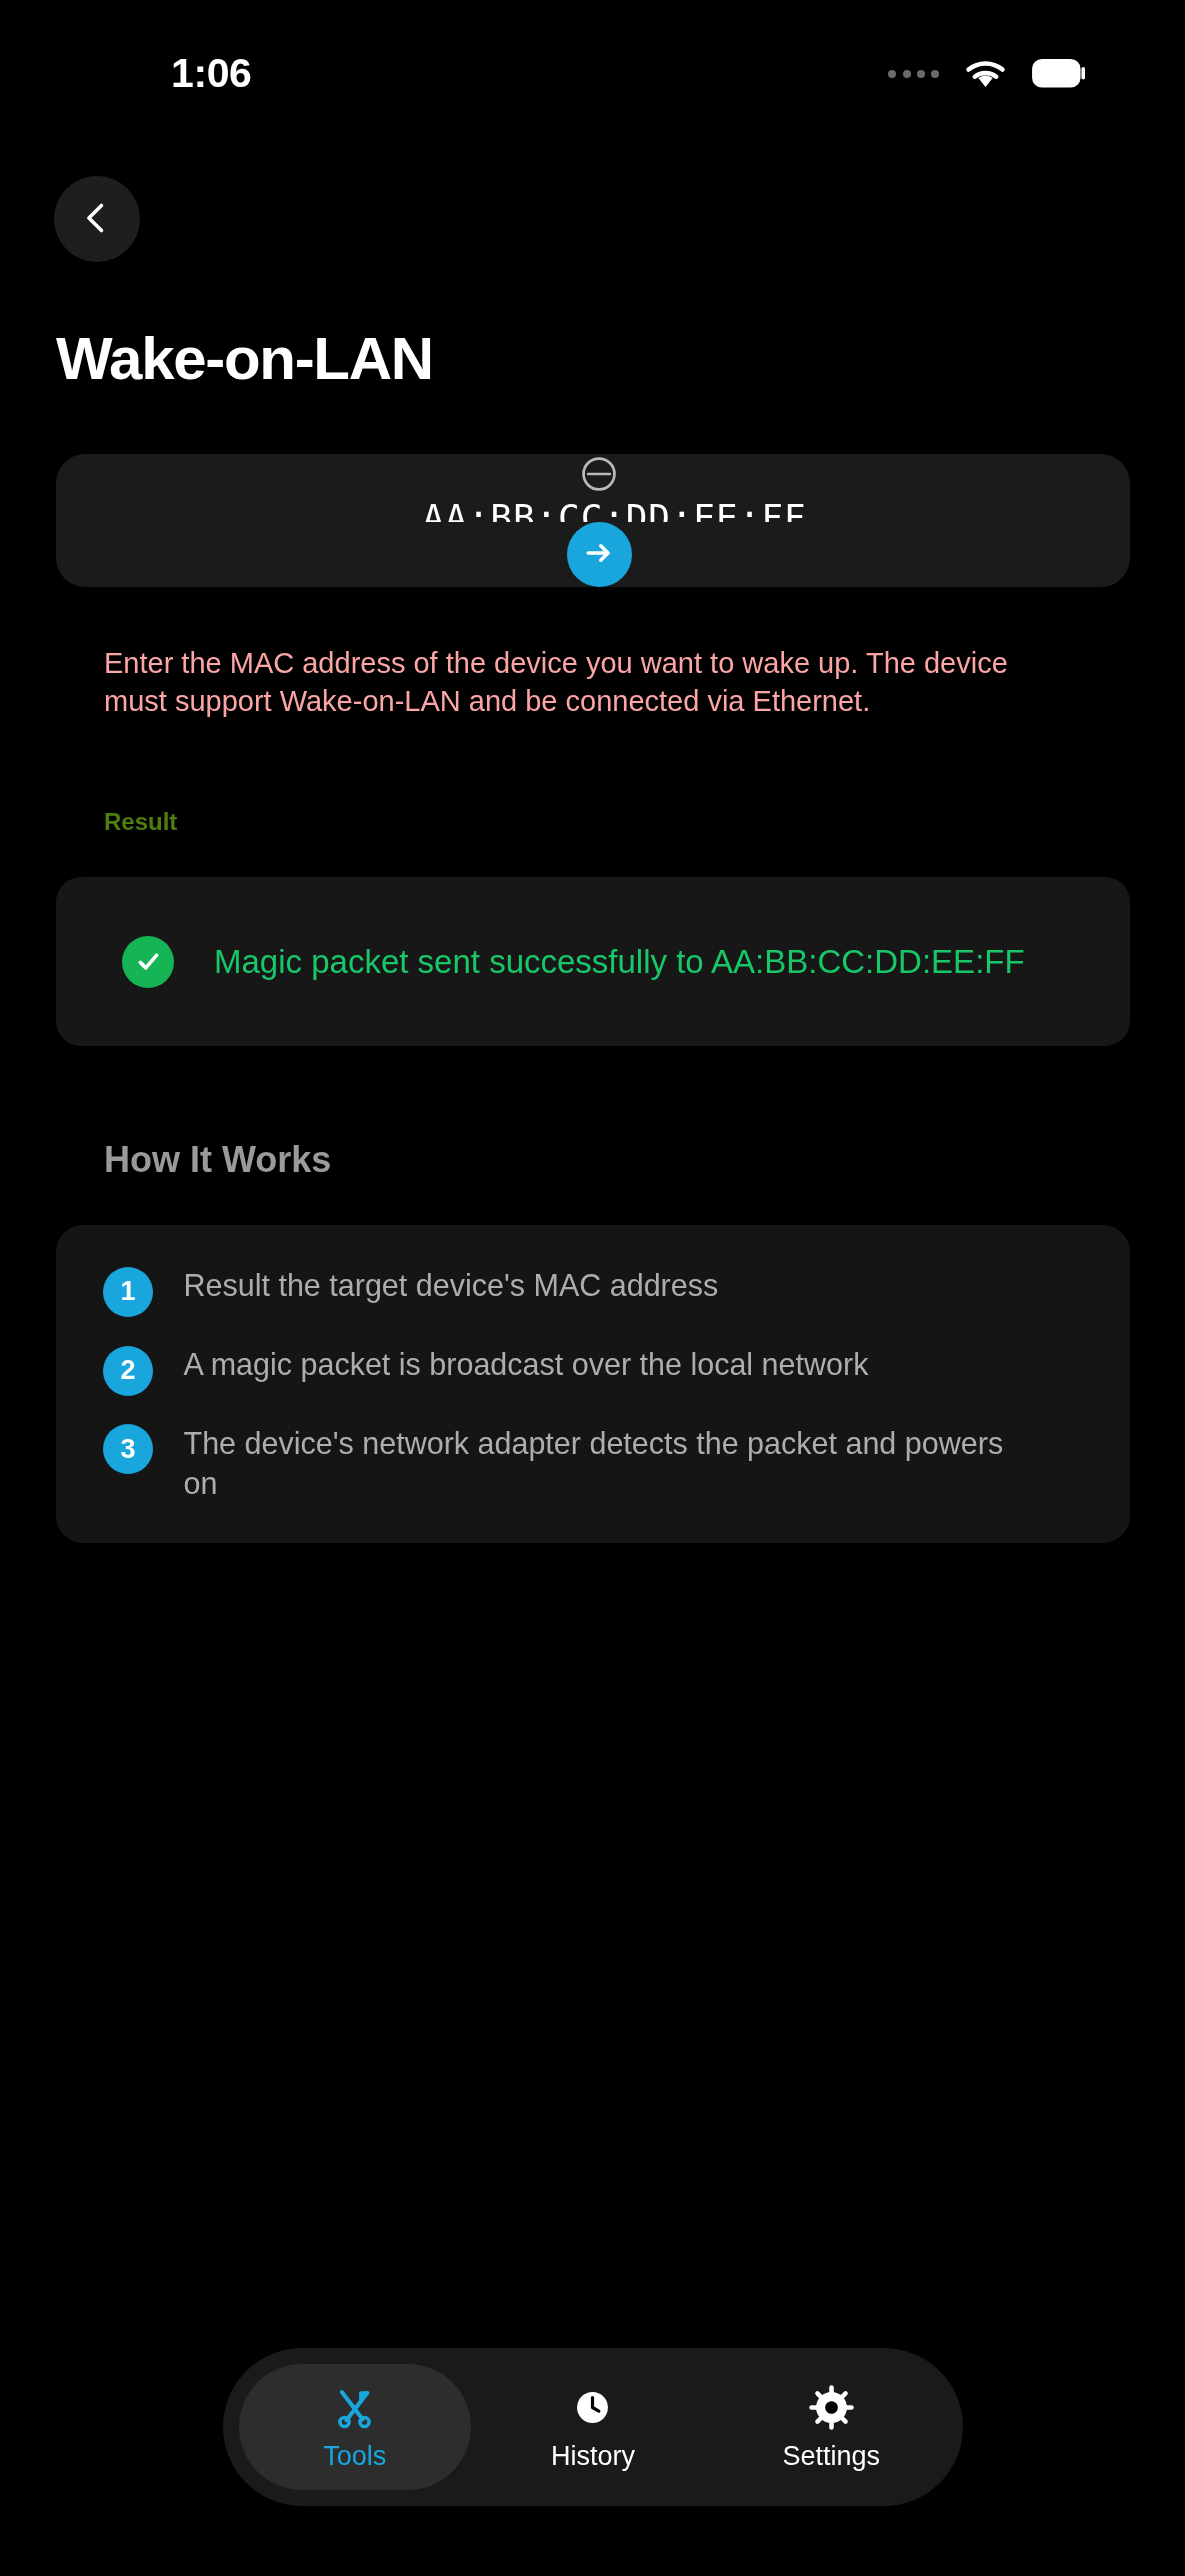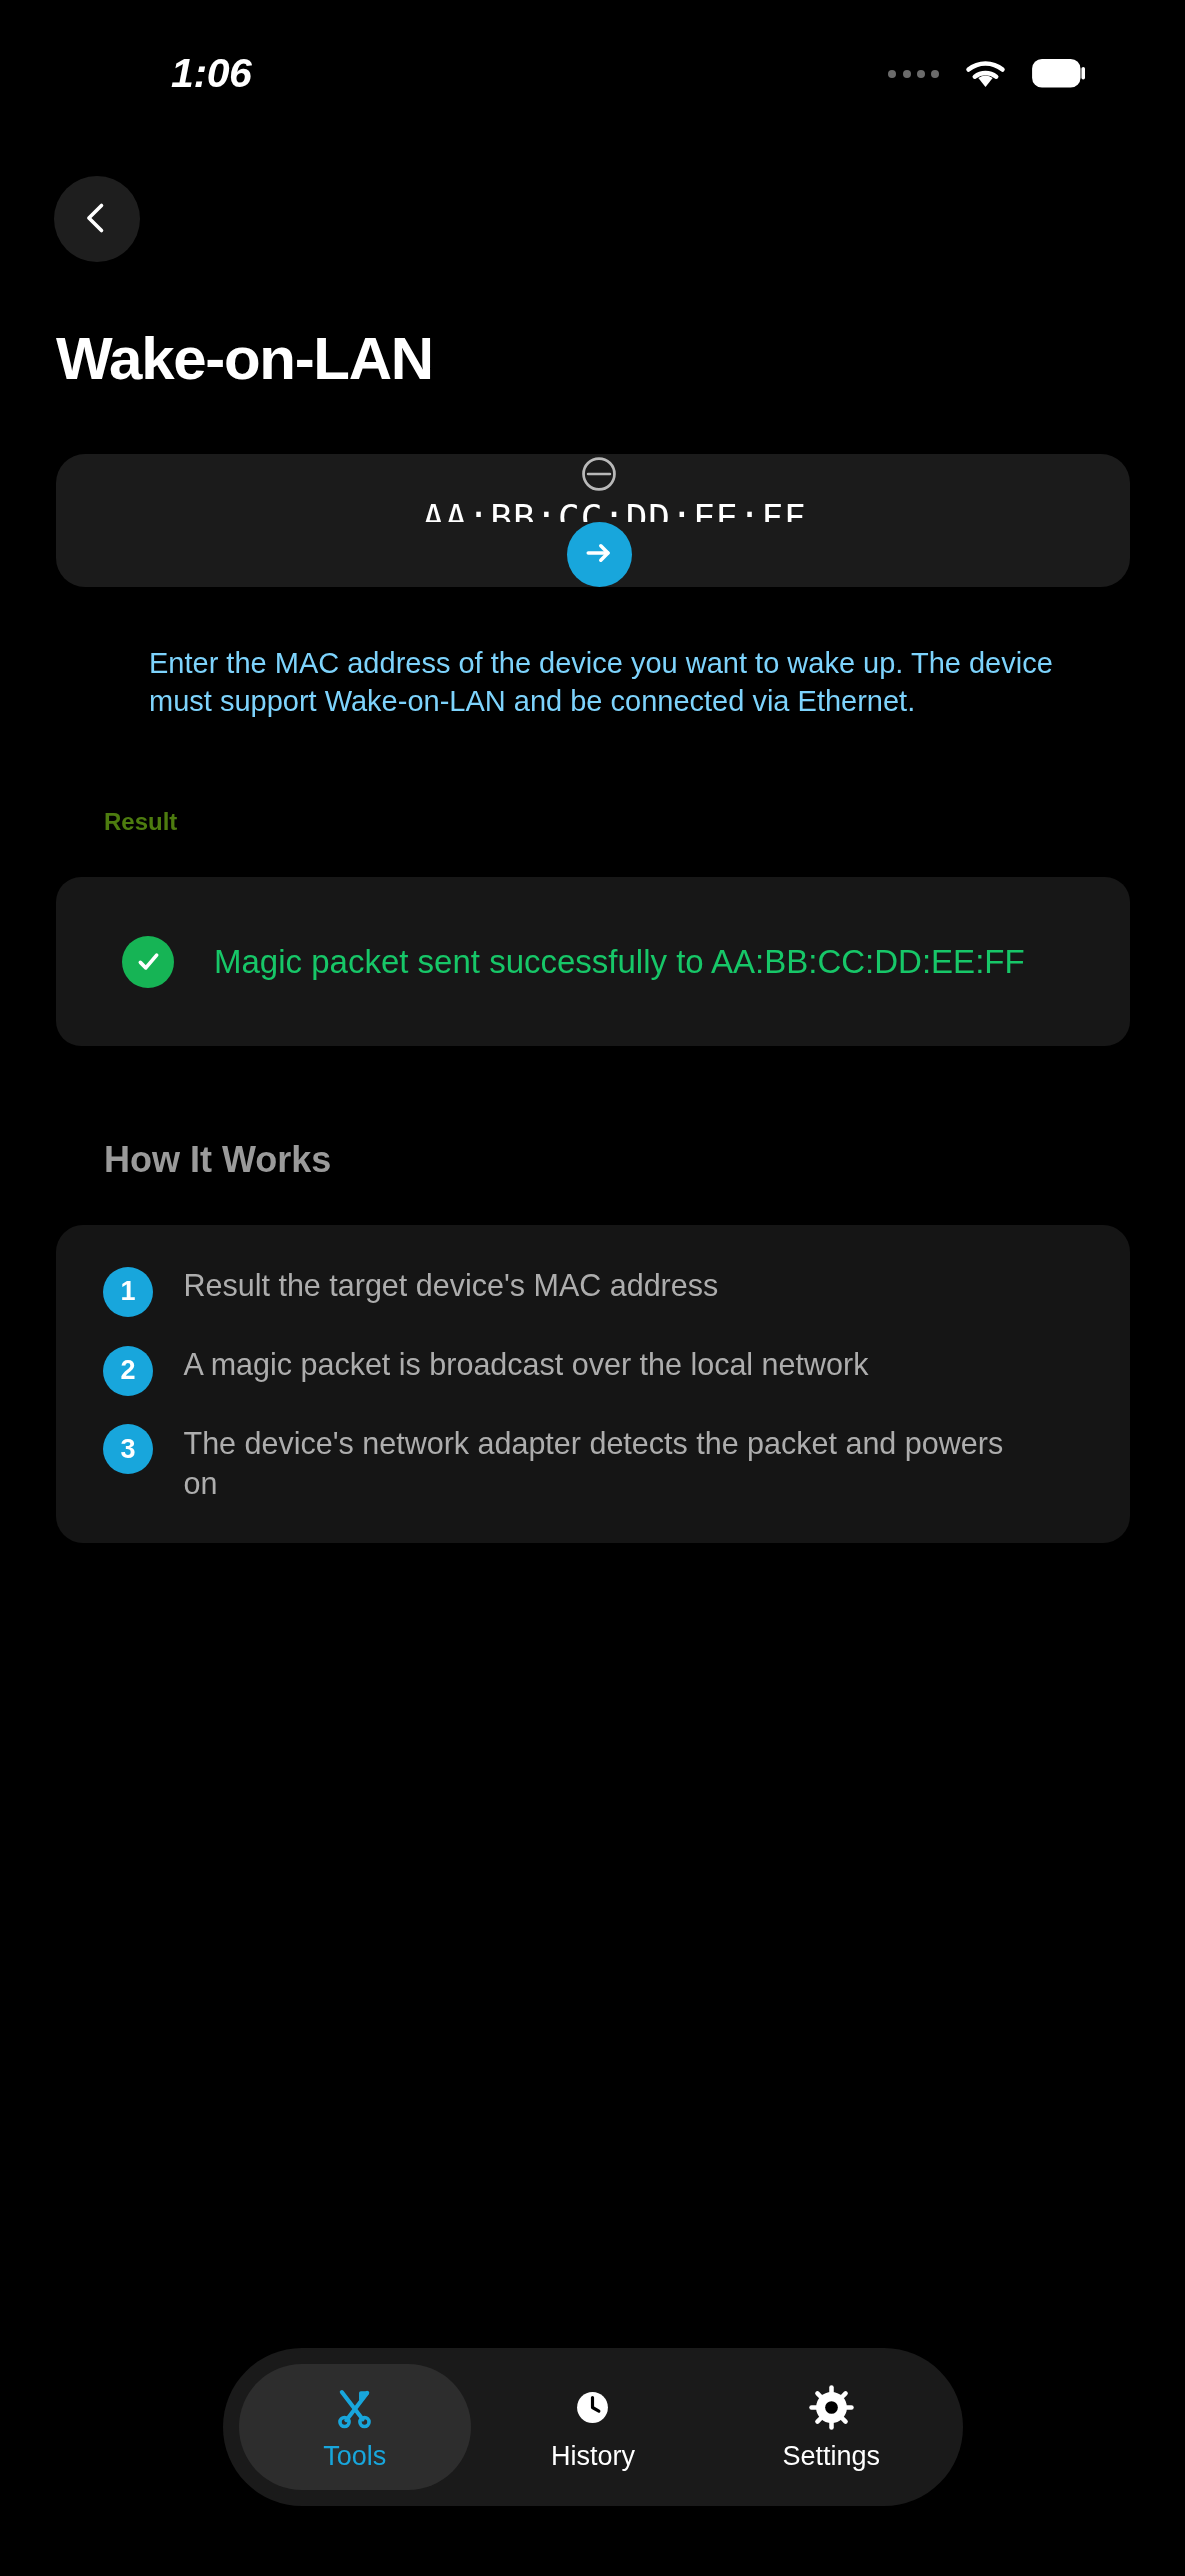--- a/index.html
+++ b/index.html
@@ -14,21 +14,20 @@
 
   
   .statusbar {
     position: absolute;
     top: 0; left: 0; right: 0;
     height: 135px;
     display: flex;
     align-items: center;
     justify-content: space-between;
     padding: 12px 99px 0 171px;
-    font-style: italic;
   }
   .status-time {
     color: #ffffff;
     font-size: 41px;
     font-weight: bold;
     letter-spacing: -0.4px;
   }
   .status-right {
     display: flex;
     align-items: center;
@@ -103,24 +102,23 @@
     border: none;
     cursor: pointer;
   }
   .send-btn svg { width: 34px; height: 34px; }
 
   
   .helper-text {
     position: absolute;
     top: 645px; left: 104px;
     width: 970px;
-    color: #7dd3fc;
+    color: #fca5a5;
     font-size: 29px;
     line-height: 1.30;
-    margin-left: 45px;
   }
 
   
   .section-label {
     position: absolute;
     color: #4d7c0f;
     font-size: 24px;
     font-weight: bold;
   }
   .section-result { top: 808px; left: 104px; }

